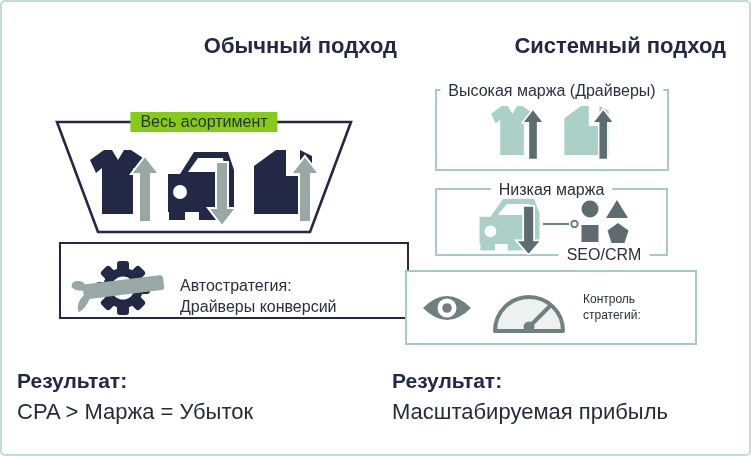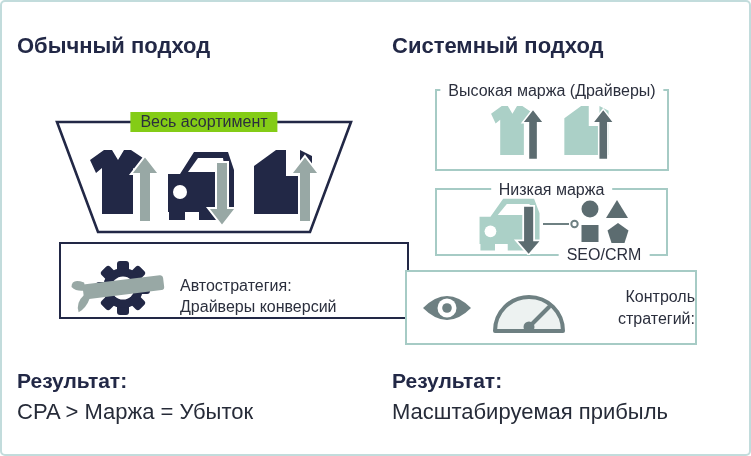--- a/index.html
+++ b/index.html
@@ -10,21 +10,21 @@
     --icon-gray:#6e8082;
     --box-border-teal:#a6cbc5;
     --outer-border:#c2dcdc;
     --text-dark:#2b2f3d;
     --gauge-fill:#edf2f1;
   }
   *{margin:0;padding:0;box-sizing:border-box}
   body{background:#fff;font-family:"Liberation Sans","DejaVu Sans",sans-serif;}
   .canvas{position:relative;width:751px;height:456px;background:#fff;
     border:2px solid var(--outer-border);border-radius:5px;overflow:hidden;}
-  .col-title{position:absolute;top:31px;text-align:left;
+  .col-title{position:absolute;top:31px;text-align:right;
     font-size:22px;font-weight:700;color:var(--navy);white-space:nowrap;}
   .lt{left:15px;width:380px;}
   .rt{left:390px;width:334px;}
 
   
   .funnel{position:absolute;left:52px;top:110px;width:300px;height:124px;}
   .funnel svg.outline{position:absolute;left:0;top:0;}
   .funnel-label{position:absolute;top:0;left:50%;transform:translateX(-50%);
     background:#84cc16;padding:0 10px;font-size:16px;line-height:20px;
     color:var(--text-dark);white-space:nowrap;font-weight:500;}
@@ -50,22 +50,22 @@
     color:var(--text-dark);white-space:nowrap;font-weight:500;}
   .box-high{left:433px;top:87px;width:234px;height:82px;}
   .box-high .icons{position:absolute;left:0;right:0;top:12px;bottom:0;
     display:flex;justify-content:center;align-items:flex-start;gap:14px;}
   .box-low{left:433px;top:186px;width:233px;height:68px;}
   .box-control{left:403px;top:268px;width:292px;height:75px;
     display:flex;align-items:center;}
   .seo-label{position:absolute;bottom:-11px;left:167px;transform:translateX(-50%);
     background:#fff;padding:0 8px;font-size:16px;line-height:21px;
     color:var(--text-dark);white-space:nowrap;font-weight:500;}
-  .control-text{margin-left:16px;font-size:16px;line-height:1.32;
-    color:var(--text-dark);font-weight:500;text-align:right;}
+  .control-text{margin-left:16px;font-size:12px;line-height:1.32;
+    color:var(--text-dark);font-weight:500;}
   .abs{position:absolute;}
 
   
   .f-navy{fill:var(--navy)} .f-teal{fill:var(--teal-light)}
   .f-slate{fill:var(--slate-dark)} .f-gray{fill:var(--gray-green)}
   .f-icon{fill:var(--icon-gray)} .f-white{fill:#fff}
   .s-navy{stroke:var(--navy)} .s-icon{stroke:var(--icon-gray)}
   .gauge-face{fill:var(--gauge-fill)}
   .arrow-edge{stroke:#fff;stroke-width:2px;}
 </style>

